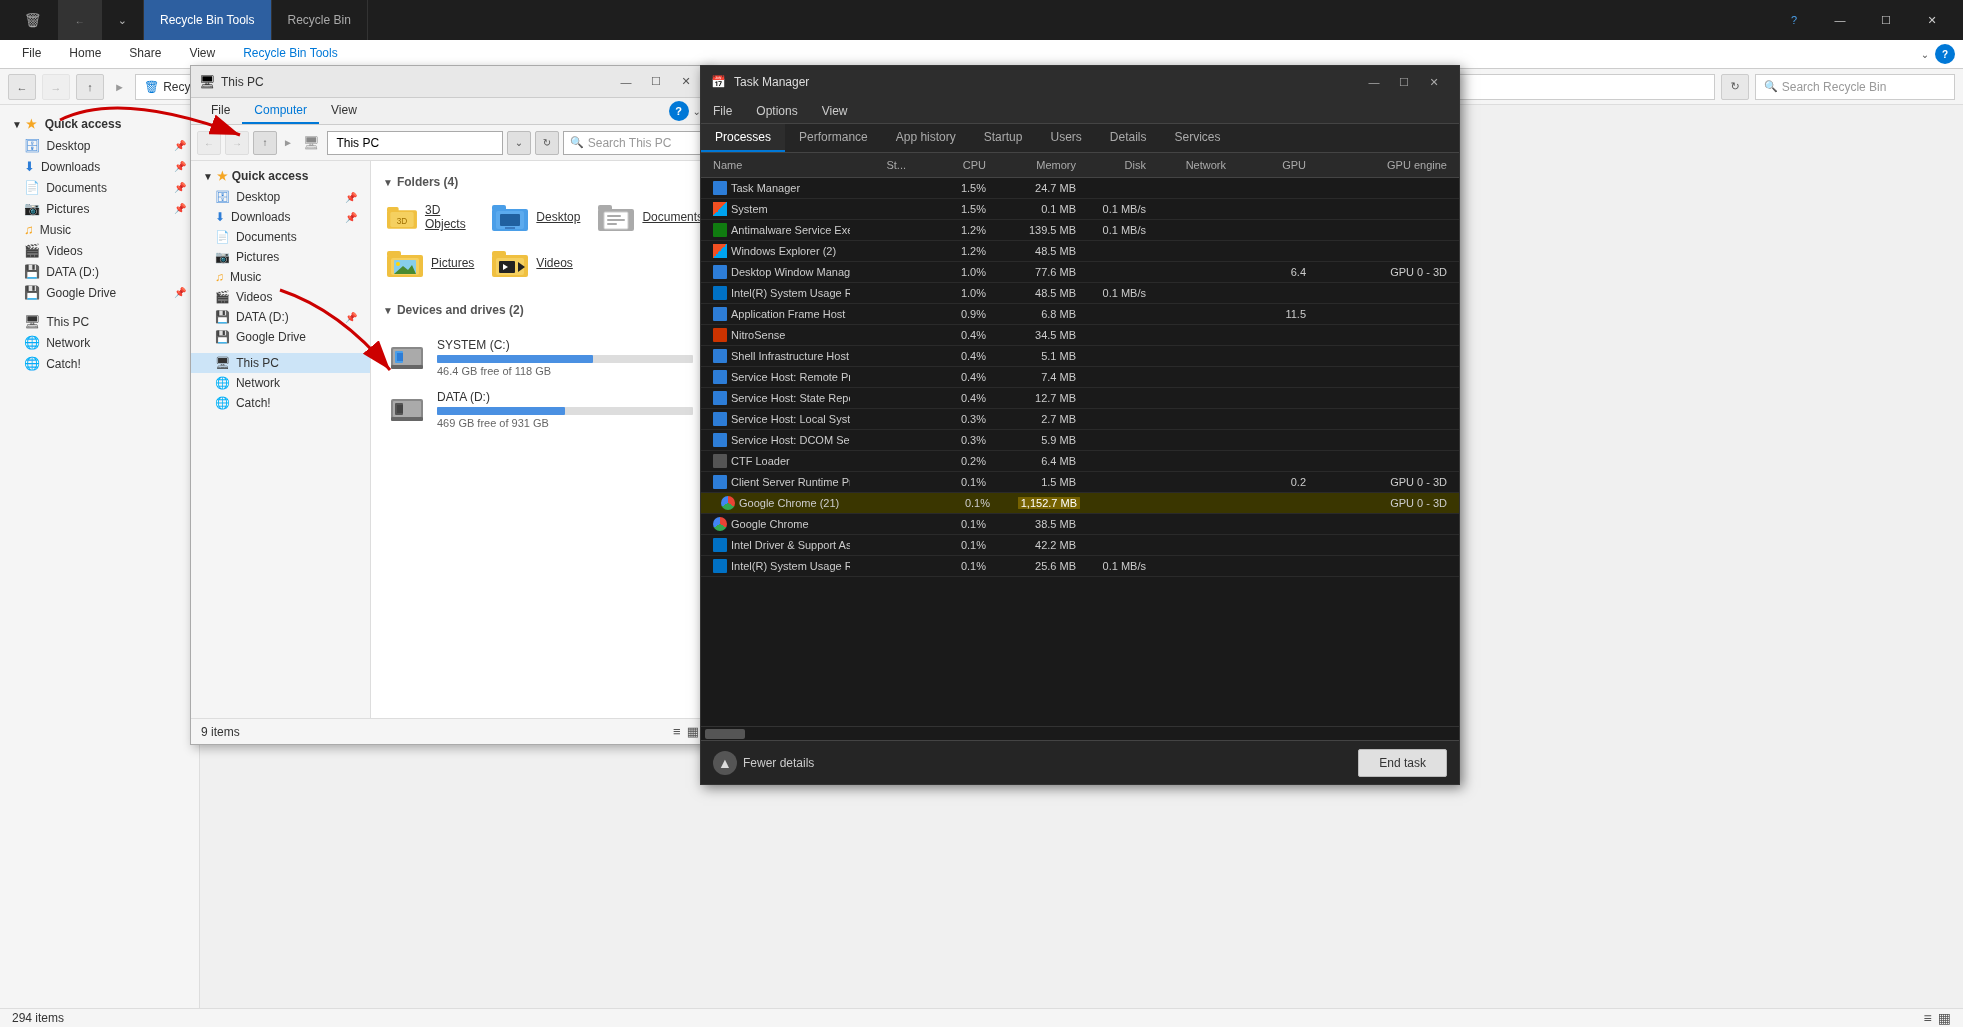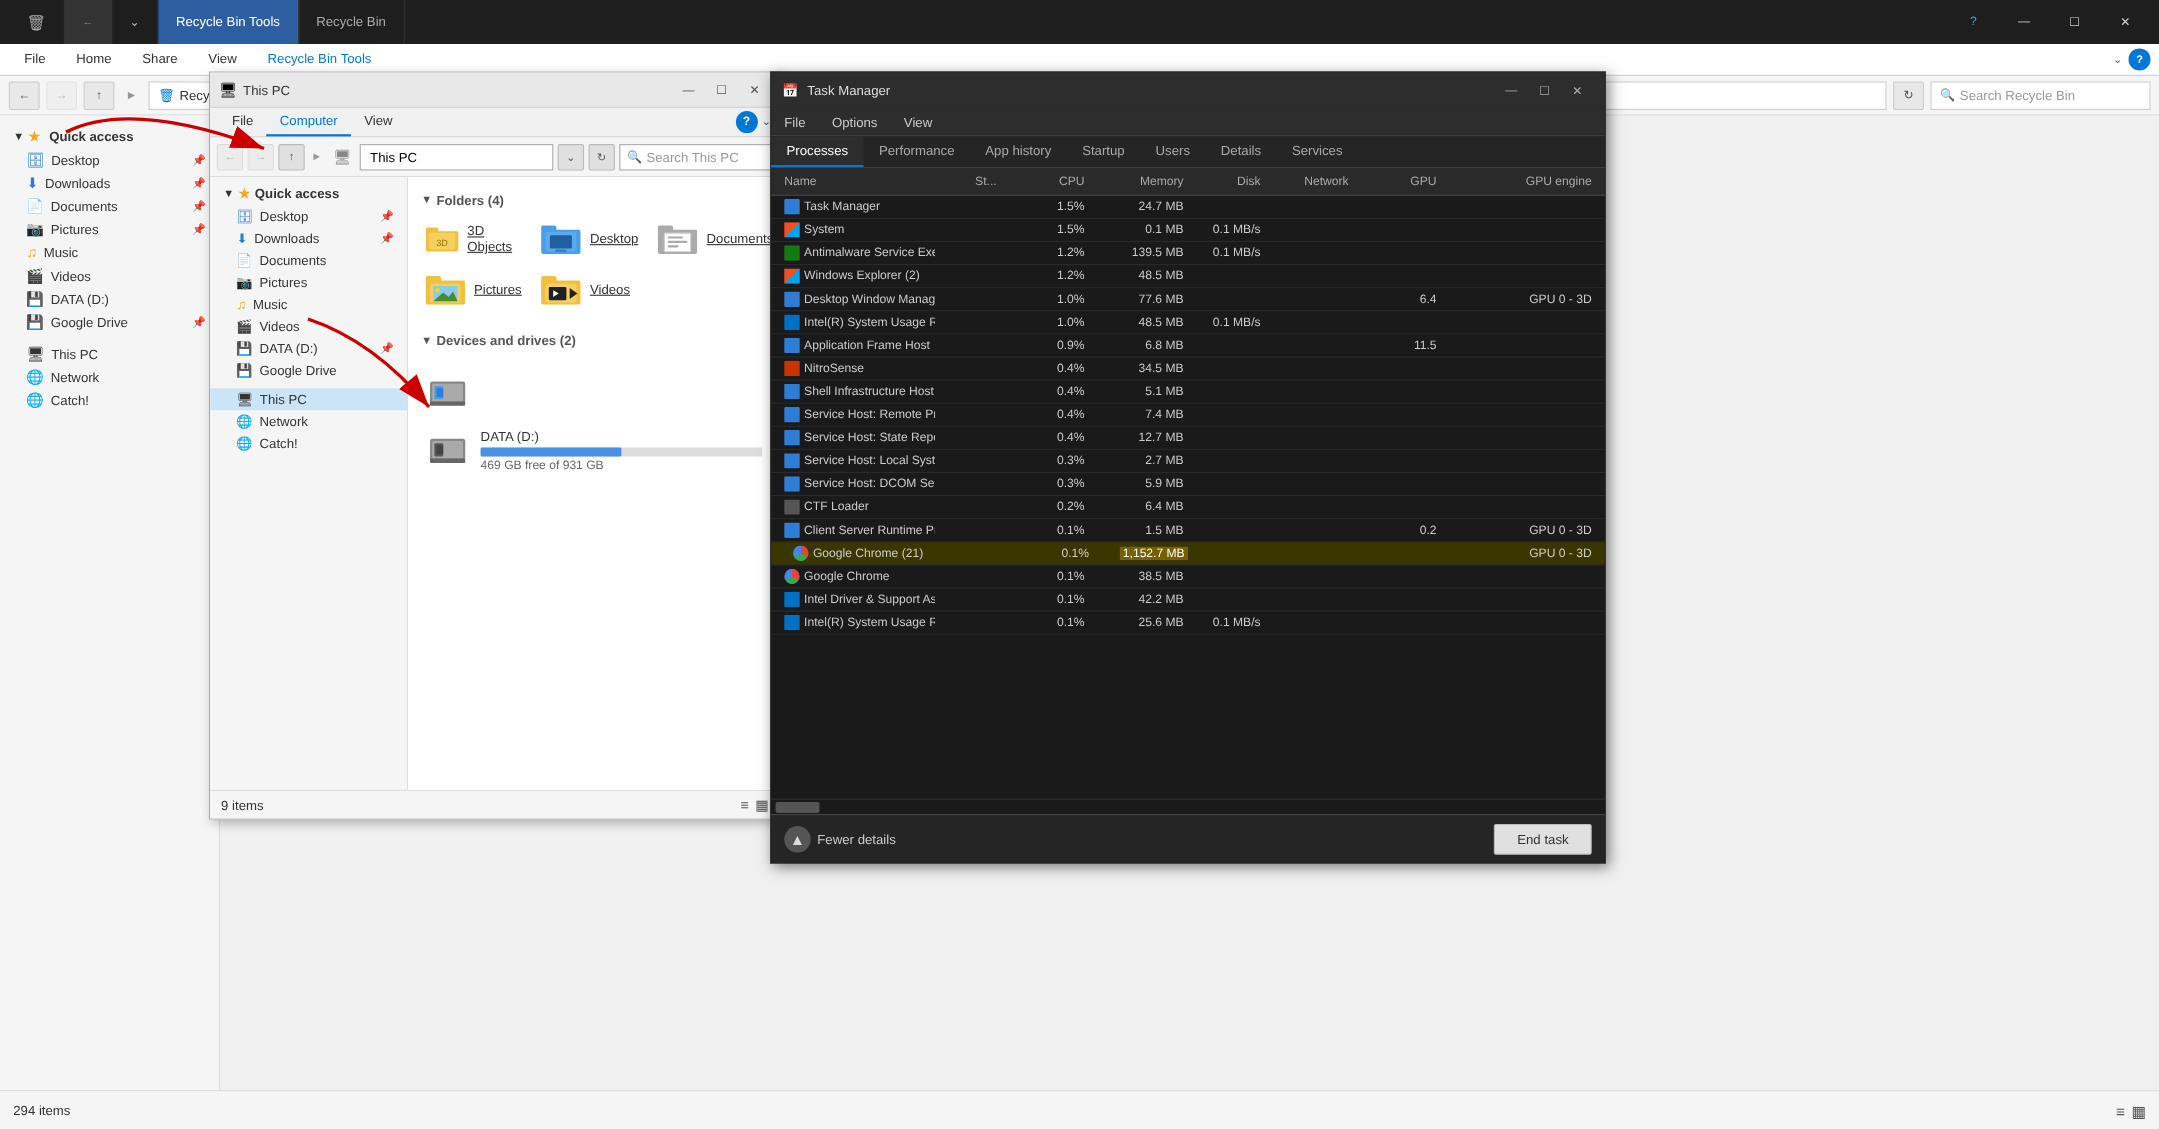--- a/index.html
+++ b/index.html
@@ -166,21 +166,21 @@
     }
     .sidebar-item.active { background: #cce4f7; }
     .sidebar-item .pin-icon {
       color: #0078d7;
       font-size: 10px;
       margin-left: auto;
     }
 
     
     .recycle-statusbar {
-      height: 36px;
+      height: 19px;
       background: #f5f5f5;
       border-top: 1px solid #ddd;
       display: flex;
       align-items: center;
       padding: 0 12px;
       font-size: 12px;
       color: #333;
     }
 
     
@@ -966,20 +966,27 @@
 
         <div class="drive-item">
           <div class="drive-icon-area">
             <svg width="36" height="36" viewBox="0 0 36 36">
               <rect x="2" y="8" width="32" height="20" rx="2" fill="#888"></rect>
               <rect x="4" y="10" width="28" height="16" rx="1" fill="#aaa"></rect>
               <rect x="2" y="26" width="32" height="4" rx="1" fill="#666"></rect>
               <rect x="6" y="12" width="8" height="12" rx="1" fill="#4a9ee8"></rect>
               <rect x="8" y="14" width="6" height="8" rx="0" fill="#2d7dd7"></rect>
             </svg>
+          </div>
+          <div class="drive-info">
+            <div class="drive-name">SYSTEM (C:)</div>
+            <div class="drive-bar-bg">
+              <div class="drive-bar-fill" style="width: 61%;"></div>
+            </div>
+            <div class="drive-space">46.4 GB free of 118 GB</div>
           </div>
         </div>
 
         <div class="drive-item">
           <div class="drive-icon-area">
             <svg width="36" height="36" viewBox="0 0 36 36">
               <rect x="2" y="8" width="32" height="20" rx="2" fill="#888"></rect>
               <rect x="4" y="10" width="28" height="16" rx="1" fill="#aaa"></rect>
               <rect x="2" y="26" width="32" height="4" rx="1" fill="#666"></rect>
               <rect x="6" y="12" width="8" height="12" rx="1" fill="#555"></rect>

